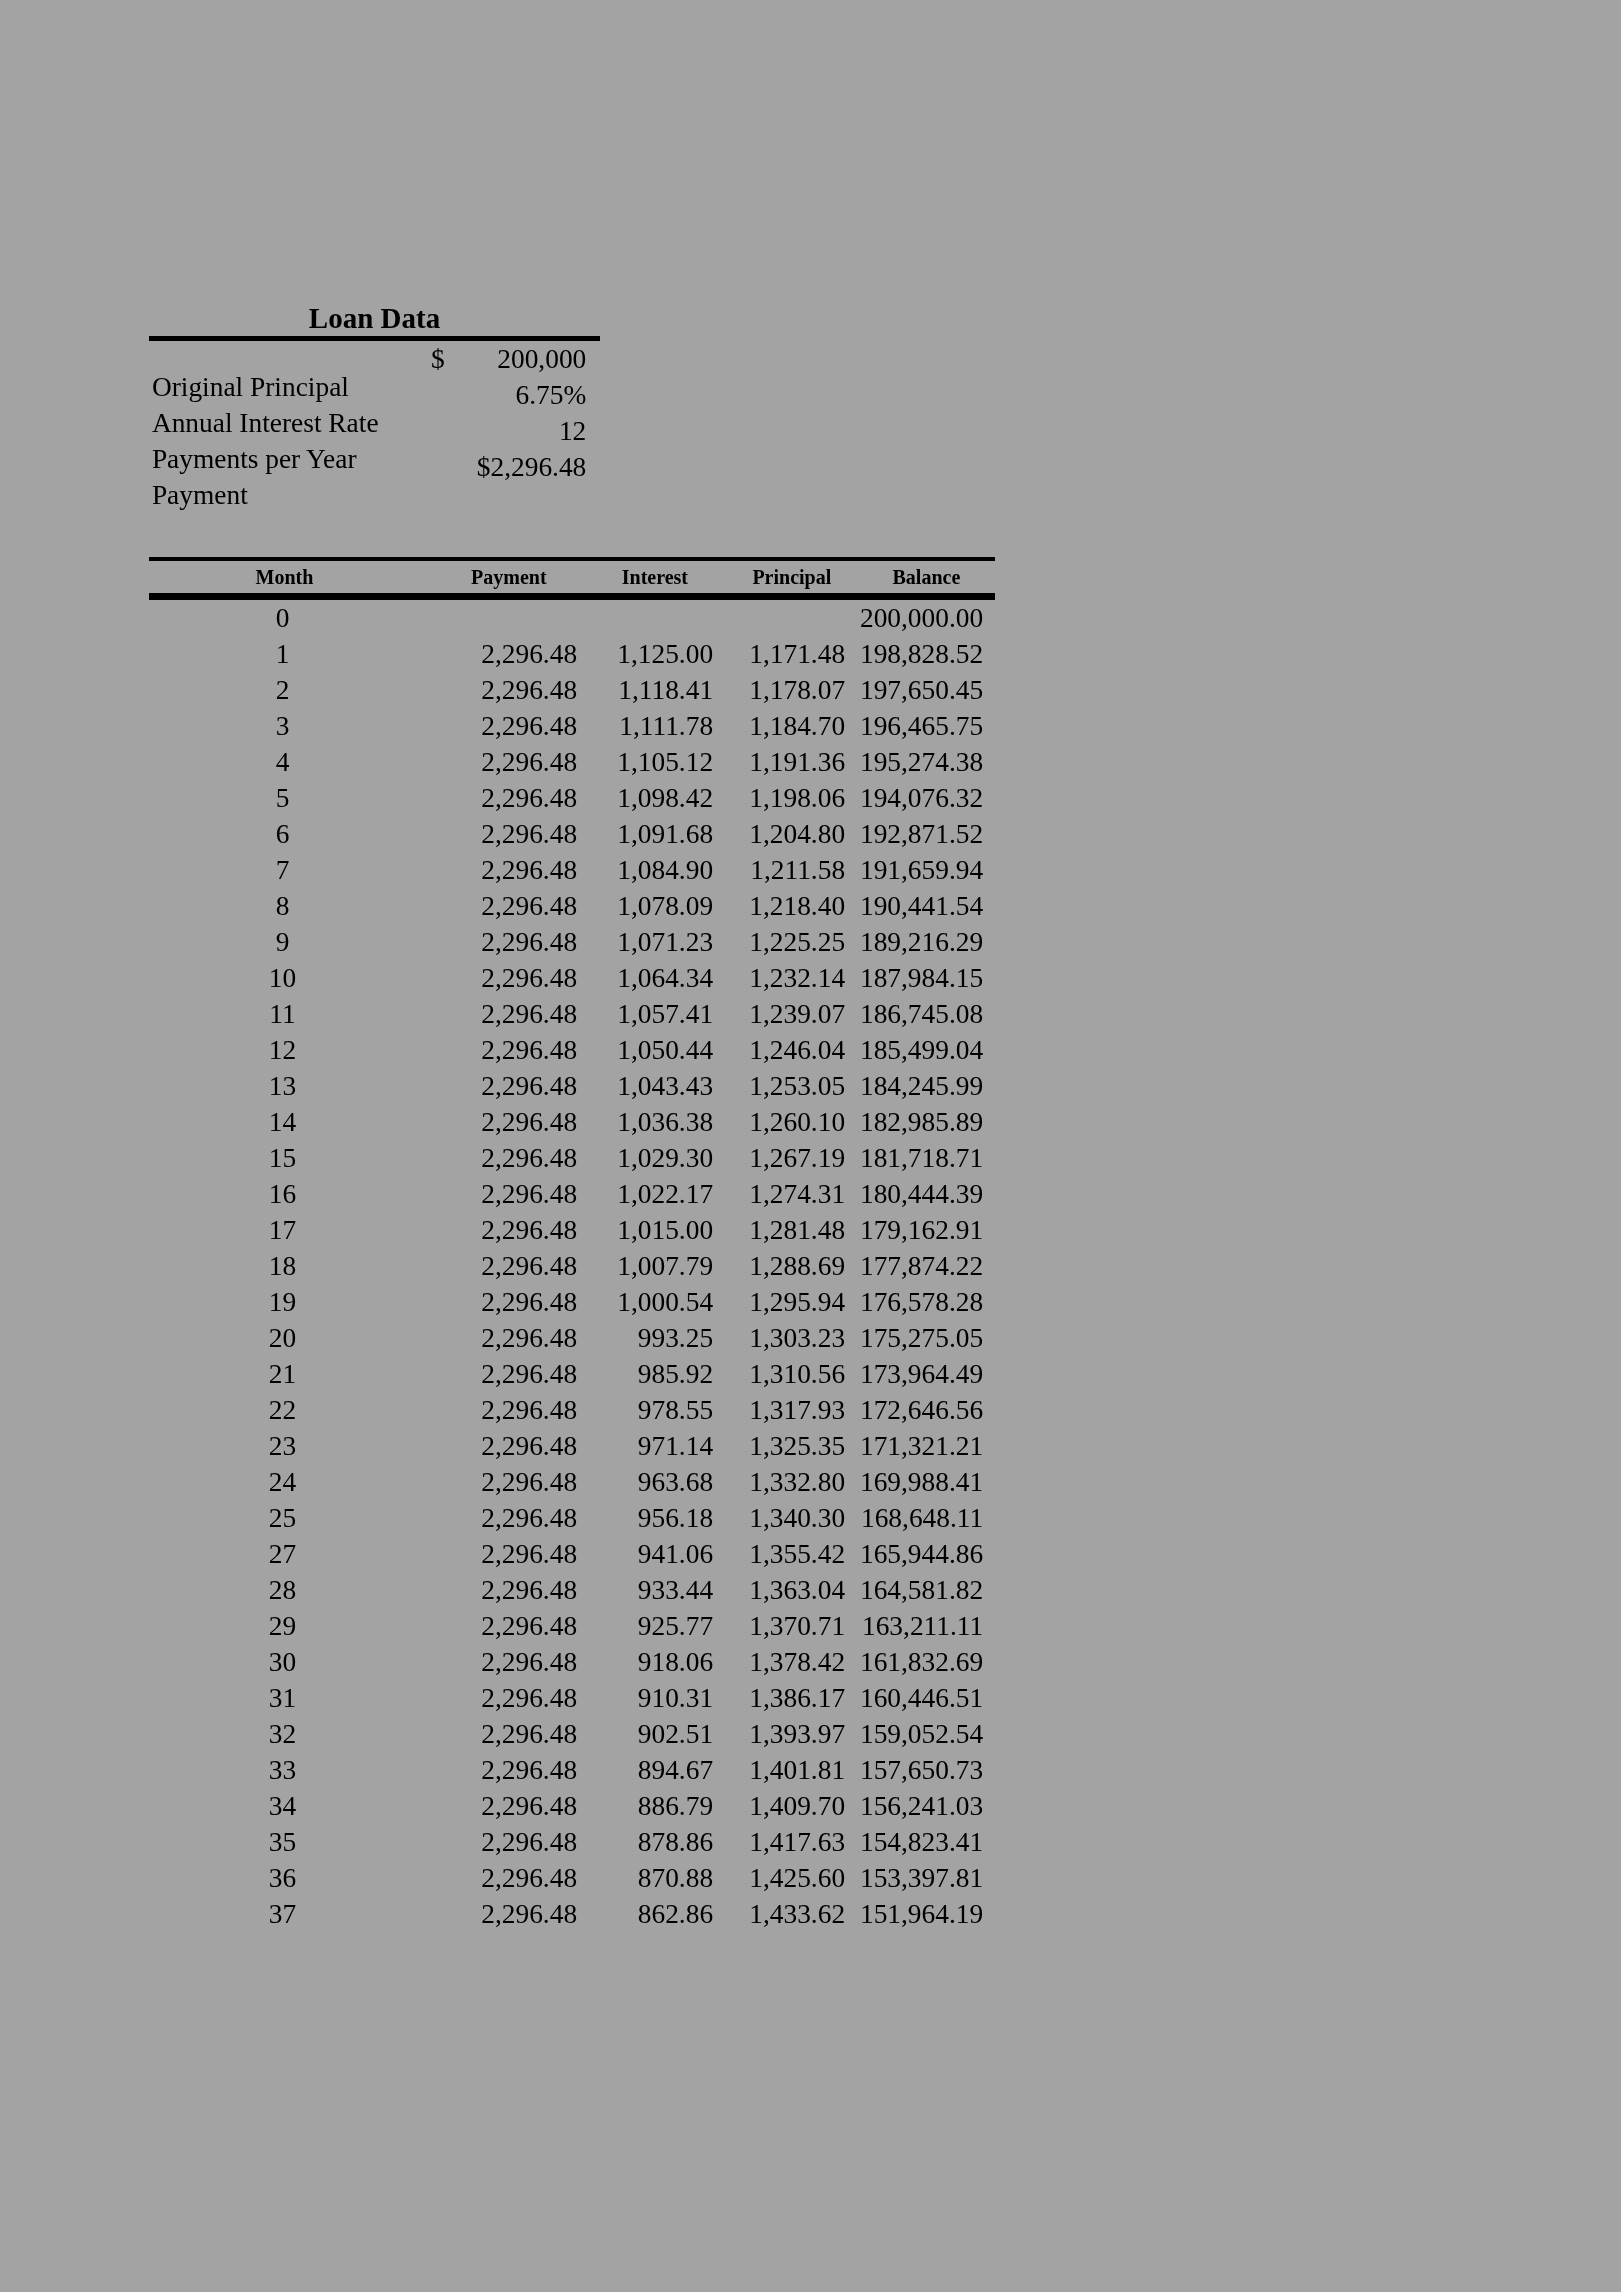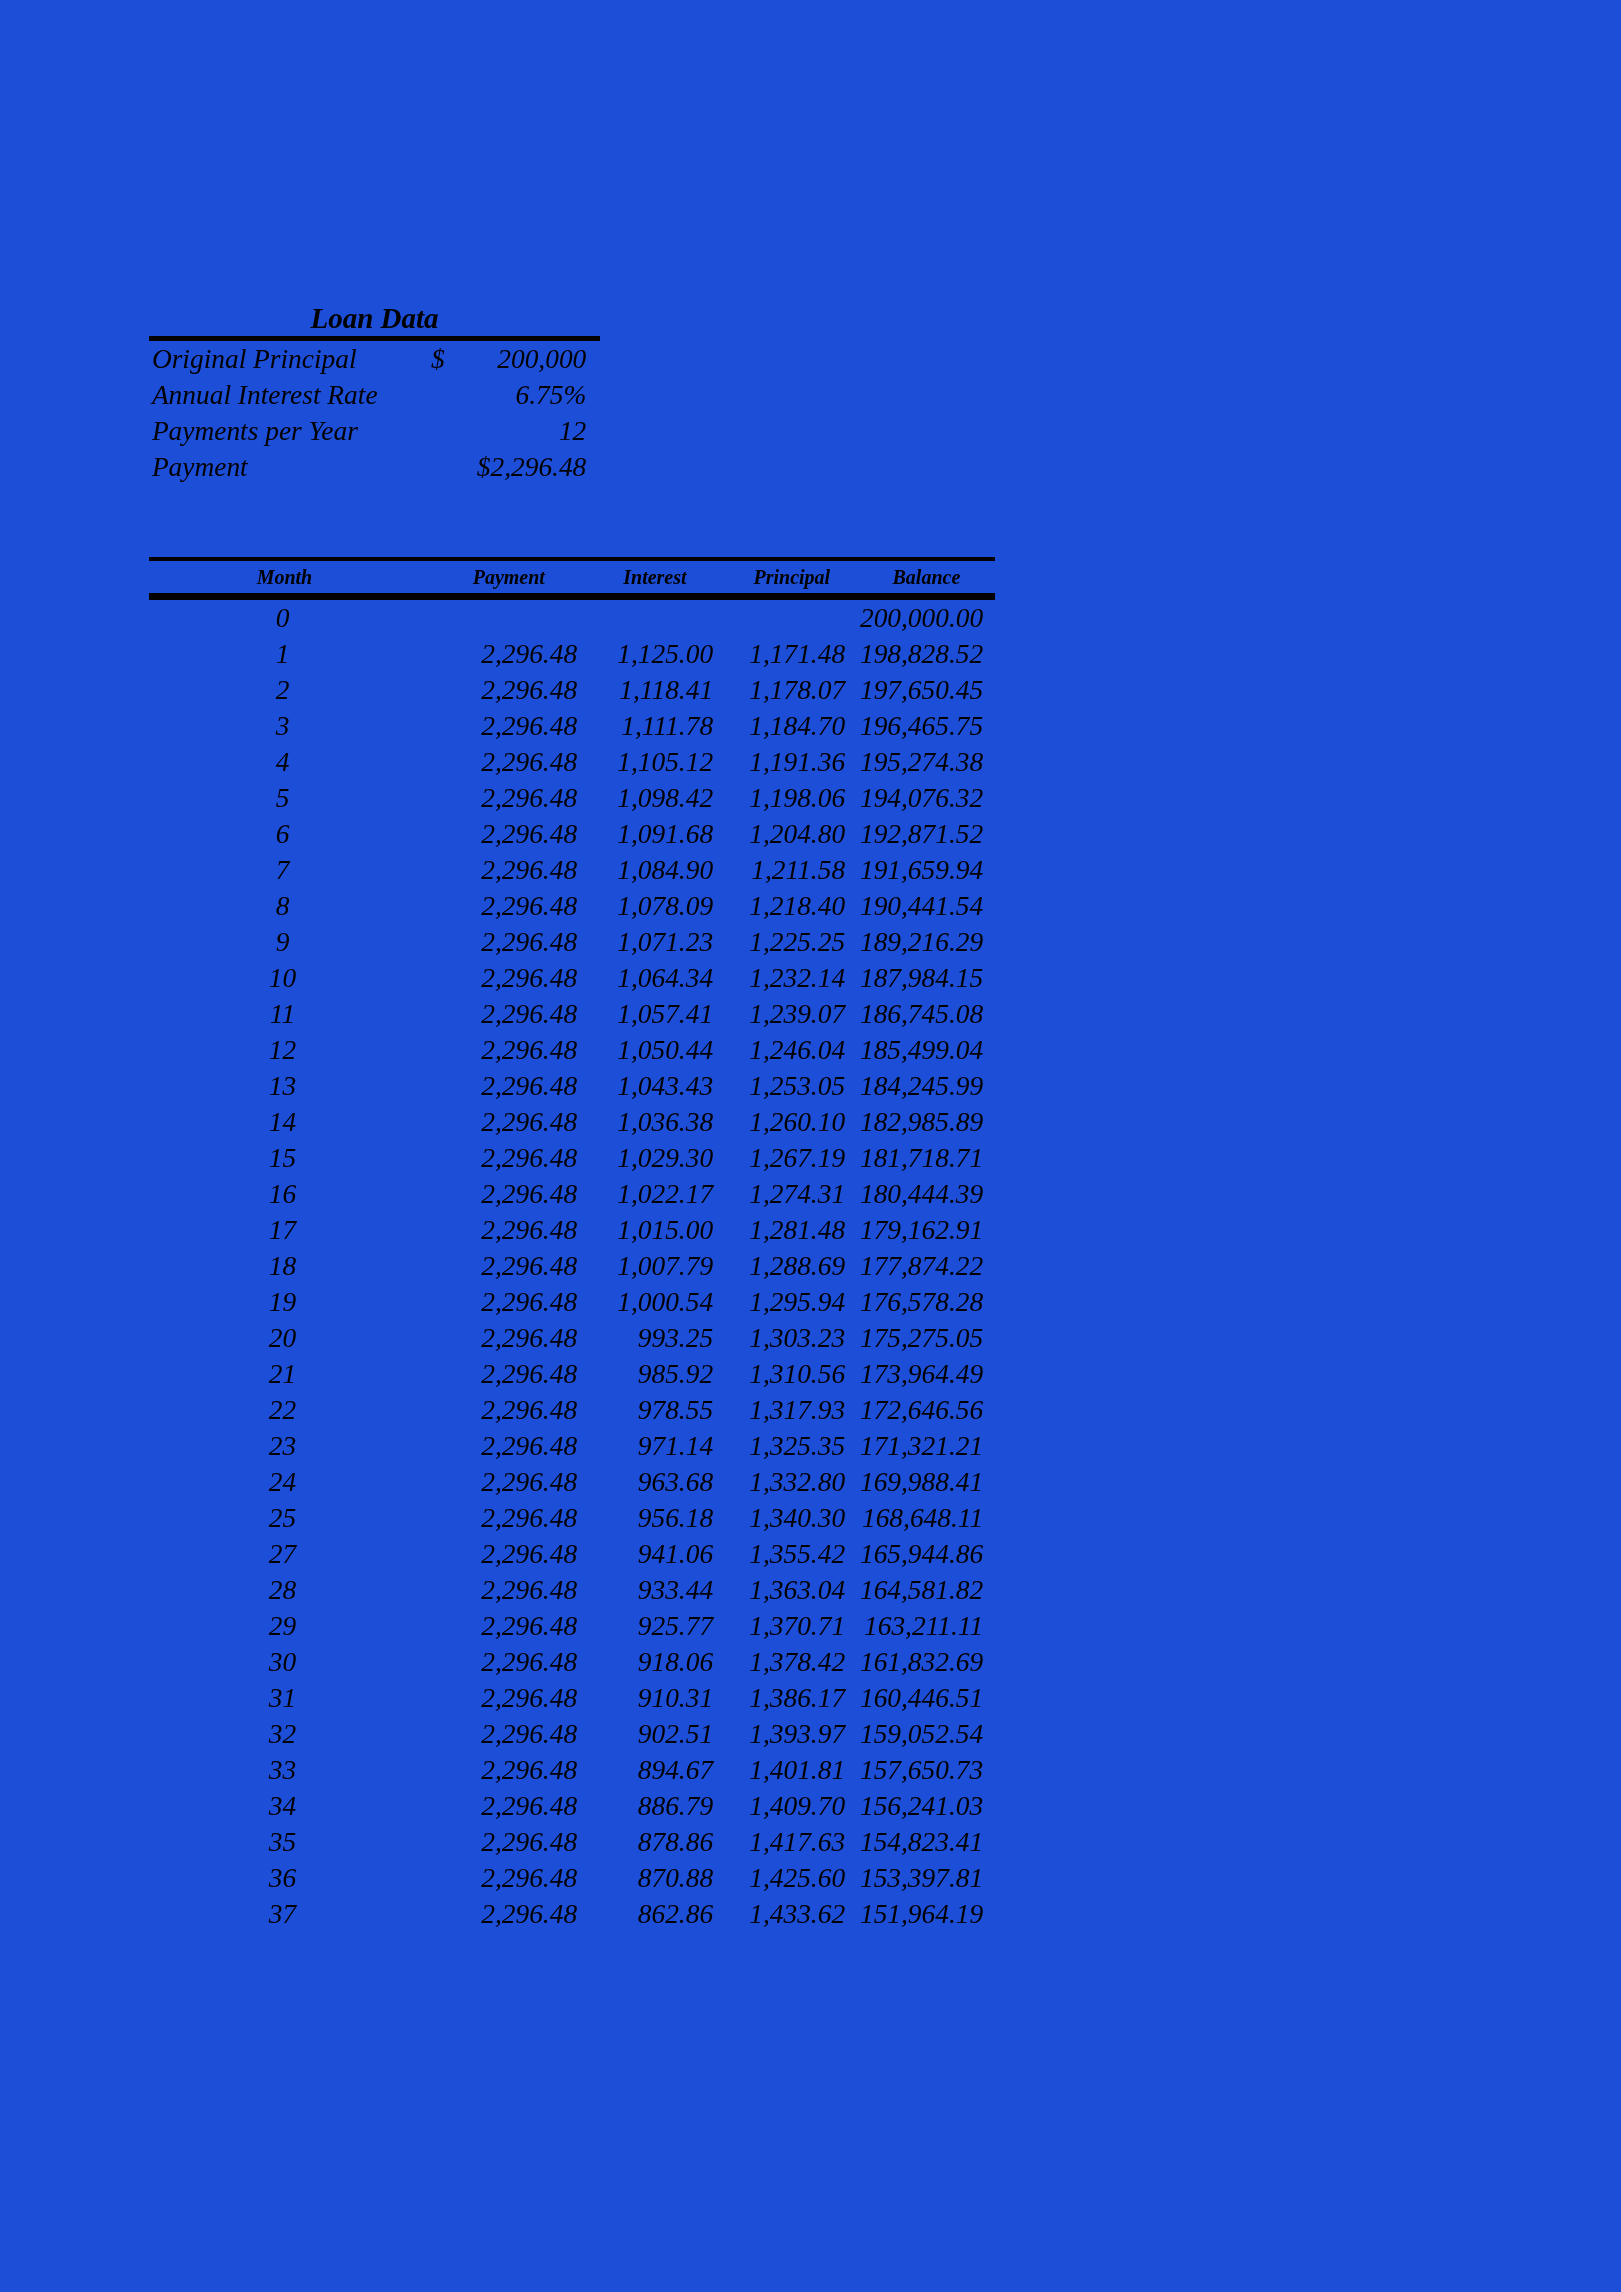--- a/index.html
+++ b/index.html
@@ -2,31 +2,31 @@
 <html><head>
 <meta charset="utf-8">
 <style>
   html, body { margin: 0; padding: 0; }
   body {
     width: 1621px; height: 2293px;
     background: #ffffff;
     font-family: "Liberation Serif", "DejaVu Serif", serif;
     color: #000000;
   }
-  .page { position: relative; width: 1621px; height: 2293px; background: #1d4ed8; overflow: hidden; font-style: italic; }
+  .page { position: relative; width: 1621px; height: 2293px; background: #a3a3a3; overflow: hidden; }
 
   
   .loan-title {
     position: absolute; left: 149px; top: 301px; width: 451px;
     text-align: center; font-weight: bold; font-size: 29px; line-height: 35px;
   }
   .loan-rule { position: absolute; left: 149px; top: 336px; width: 451px; height: 4.9px; background: #000; }
   .loan-rows { position: absolute; left: 149px; top: 341px; width: 451px; }
   .loan-row { position: relative; height: 36px; line-height: 36px; font-size: 27.4px; }
-  .loan-label  { position: absolute; left: 2.9px; white-space: nowrap; }
+  .loan-label  { position: absolute; left: 2.9px; white-space: nowrap; margin-top: 28px; }
   .loan-prefix { position: absolute; left: 282px; }
   .loan-value  { position: absolute; right: 13.7px; white-space: nowrap; }
 
   
   table.amort {
     position: absolute; left: 149px; top: 557px; width: 846px;
     border-collapse: collapse; table-layout: fixed;
     border-top: 4.9px solid #000;
   }
   table.amort thead th {

